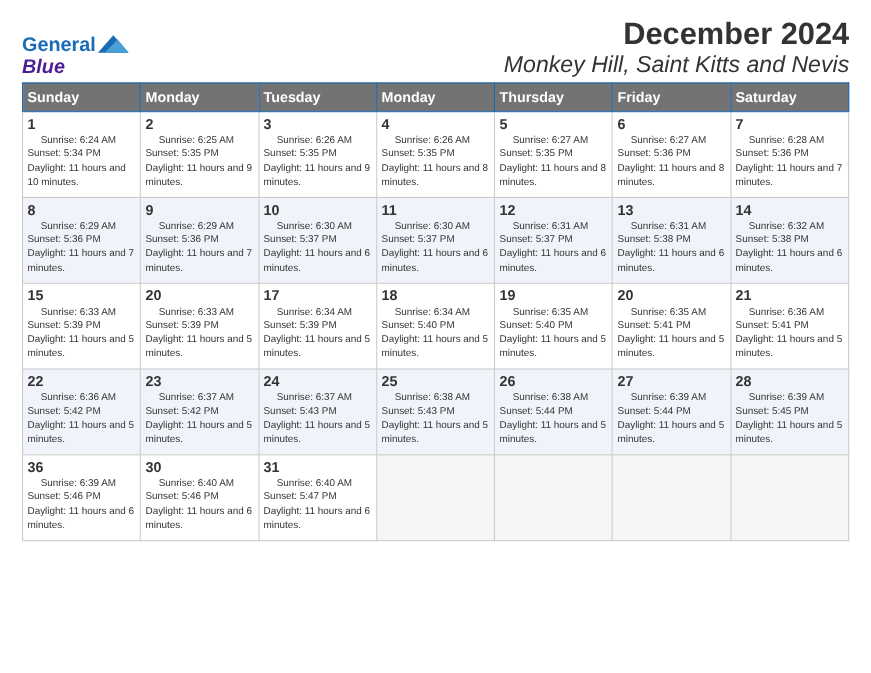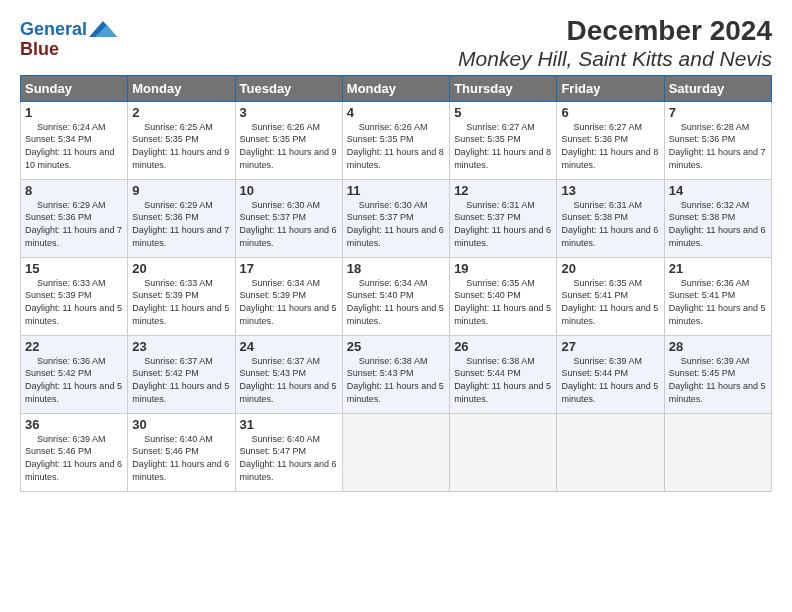--- a/index.html
+++ b/index.html
@@ -9,21 +9,21 @@
       width: 792px;
       height: 612px;
       overflow: hidden;
     }
     .page {
       width: 792px;
       padding: 16px 20px 10px 20px;
     }
     .header-row {
       display: flex;
-      align-items: flex-start;
+      align-items: flex-end;
       justify-content: space-between;
       margin-bottom: 4px;
     }
     .logo {
       display: flex;
       align-items: center;
       margin-top: 4px;
     }
     .logo-text {
       font-size: 18px;
@@ -103,21 +103,21 @@
         <div style="display:flex;align-items:center;">
           <span class="logo-text">
             <span>General</span>
           </span>
           <svg width="28" height="20" viewBox="0 0 28 20" style="margin-left:2px;margin-top:-2px;">
             <polygon points="0,18 14,2 28,18" fill="#1a6bb5"></polygon>
             <polygon points="6,18 18,6 28,18" fill="#4a9fd4"></polygon>
           </svg>
         </div>
         <div style="display:flex;align-items:center;">
-          <span class="logo-text" style="color:#7f1d1d;">Blue</span>
+          <span class="logo-text" style="color:#4c1d95;font-style:italic;">Blue</span>
         </div>
       </div>
     </div>
     <div class="title-block">
       <div class="month-title">December 2024</div>
       <div class="location">Monkey Hill, Saint Kitts and Nevis</div>
     </div>
   </div>
 
   <table>

